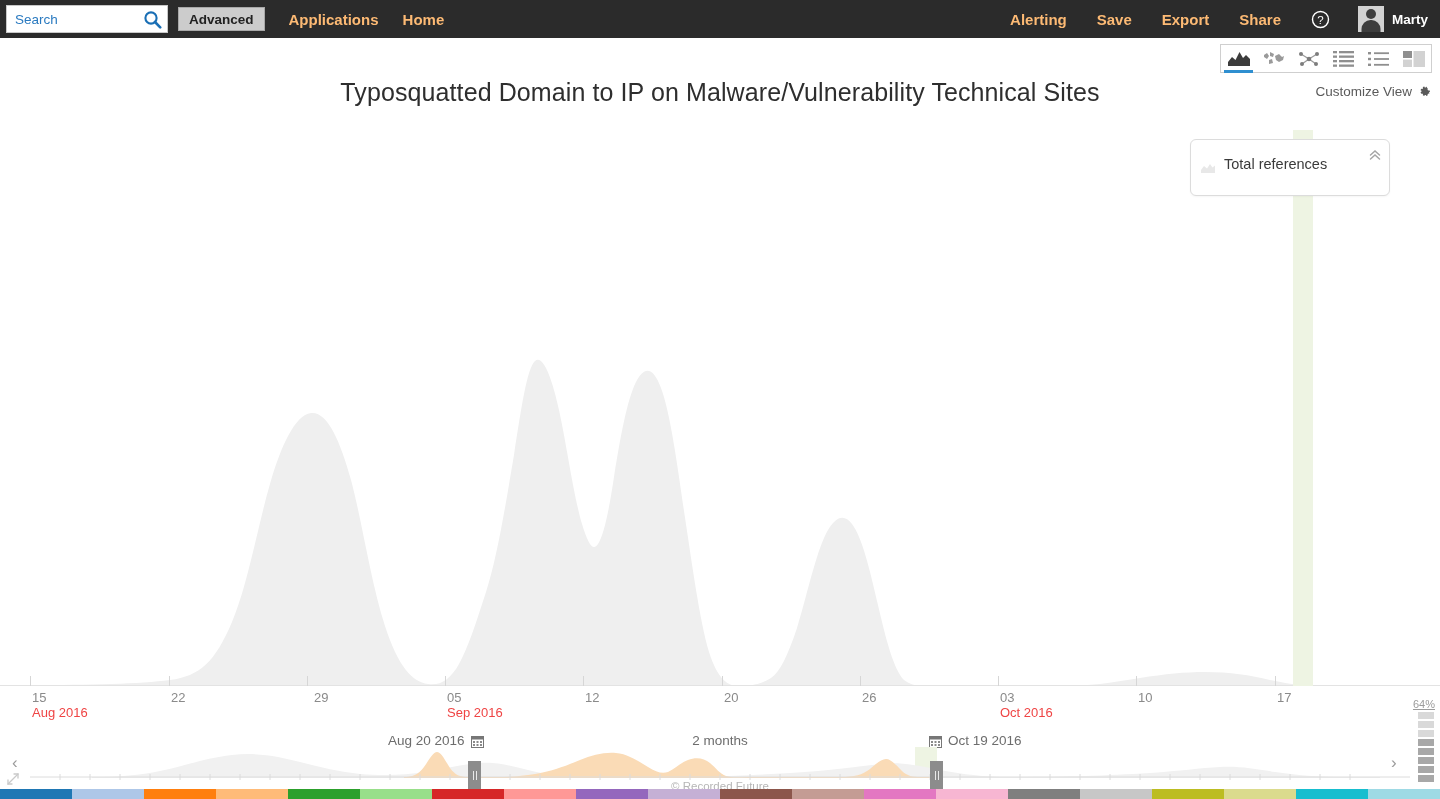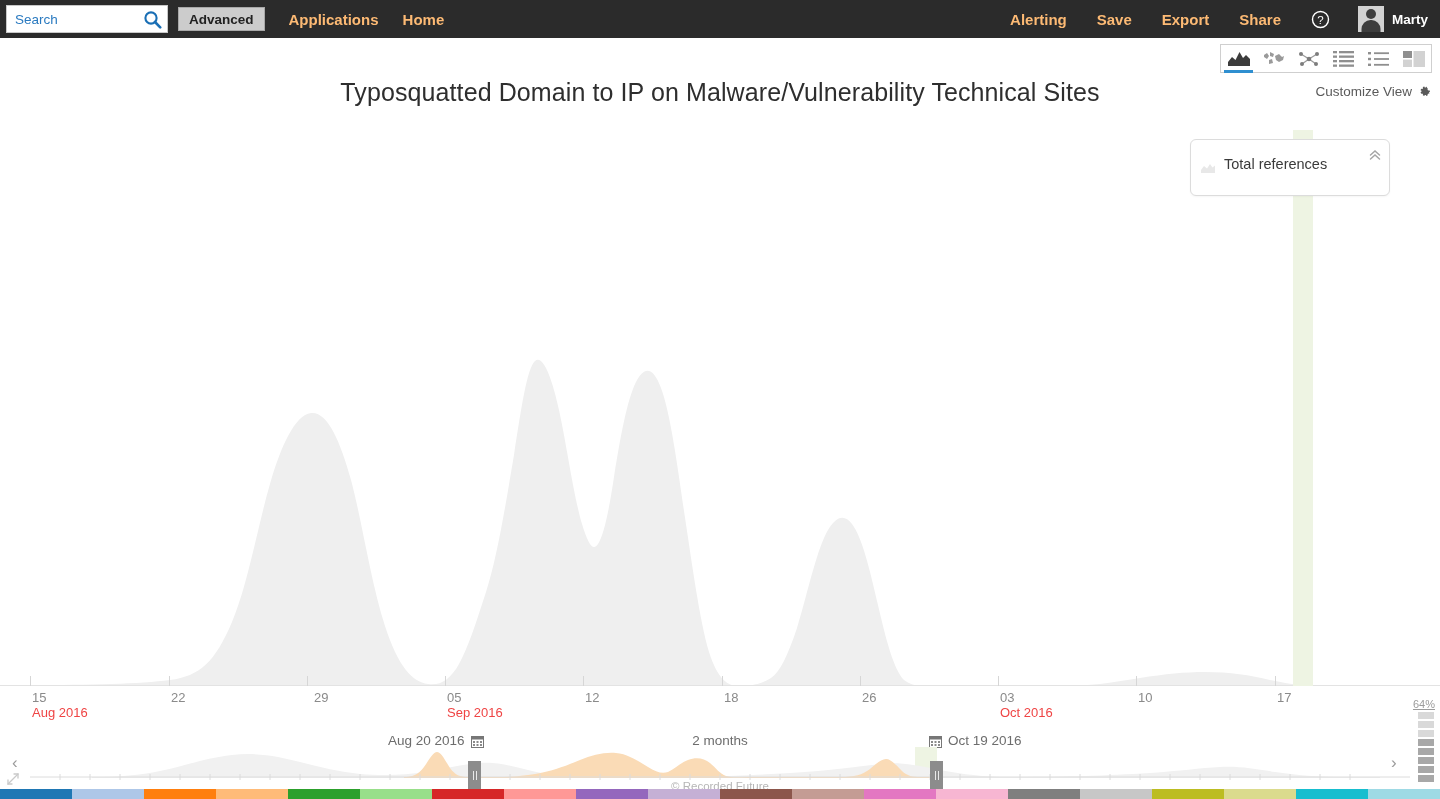--- a/index.html
+++ b/index.html
@@ -498,21 +498,21 @@
     <div class="tick" style="left: 169px;"></div>
     <div class="tick-label" style="left: 171px;">22</div>
     <div class="tick" style="left: 307px;"></div>
     <div class="tick-label" style="left: 314px;">29</div>
     <div class="tick" style="left: 445px;"></div>
     <div class="tick-label" style="left: 447px;">05</div>
     <div class="tick-sublabel" style="left: 447px;">Sep 2016</div>
     <div class="tick" style="left: 583px;"></div>
     <div class="tick-label" style="left: 585px;">12</div>
     <div class="tick" style="left: 722px;"></div>
-    <div class="tick-label" style="left: 724px;">18</div>
+    <div class="tick-label" style="left: 724px;">20</div>
     <div class="tick" style="left: 860px;"></div>
     <div class="tick-label" style="left: 862px;">26</div>
     <div class="tick" style="left: 998px;"></div>
     <div class="tick-label" style="left: 1000px; text-align: center;">03</div>
     <div class="tick-sublabel" style="left: 1000px;">Oct 2016</div>
     <div class="tick" style="left: 1136px;"></div>
     <div class="tick-label" style="left: 1138px;">10</div>
     <div class="tick" style="left: 1275px;"></div>
     <div class="tick-label" style="left: 1277px;">17</div>
   </div>

